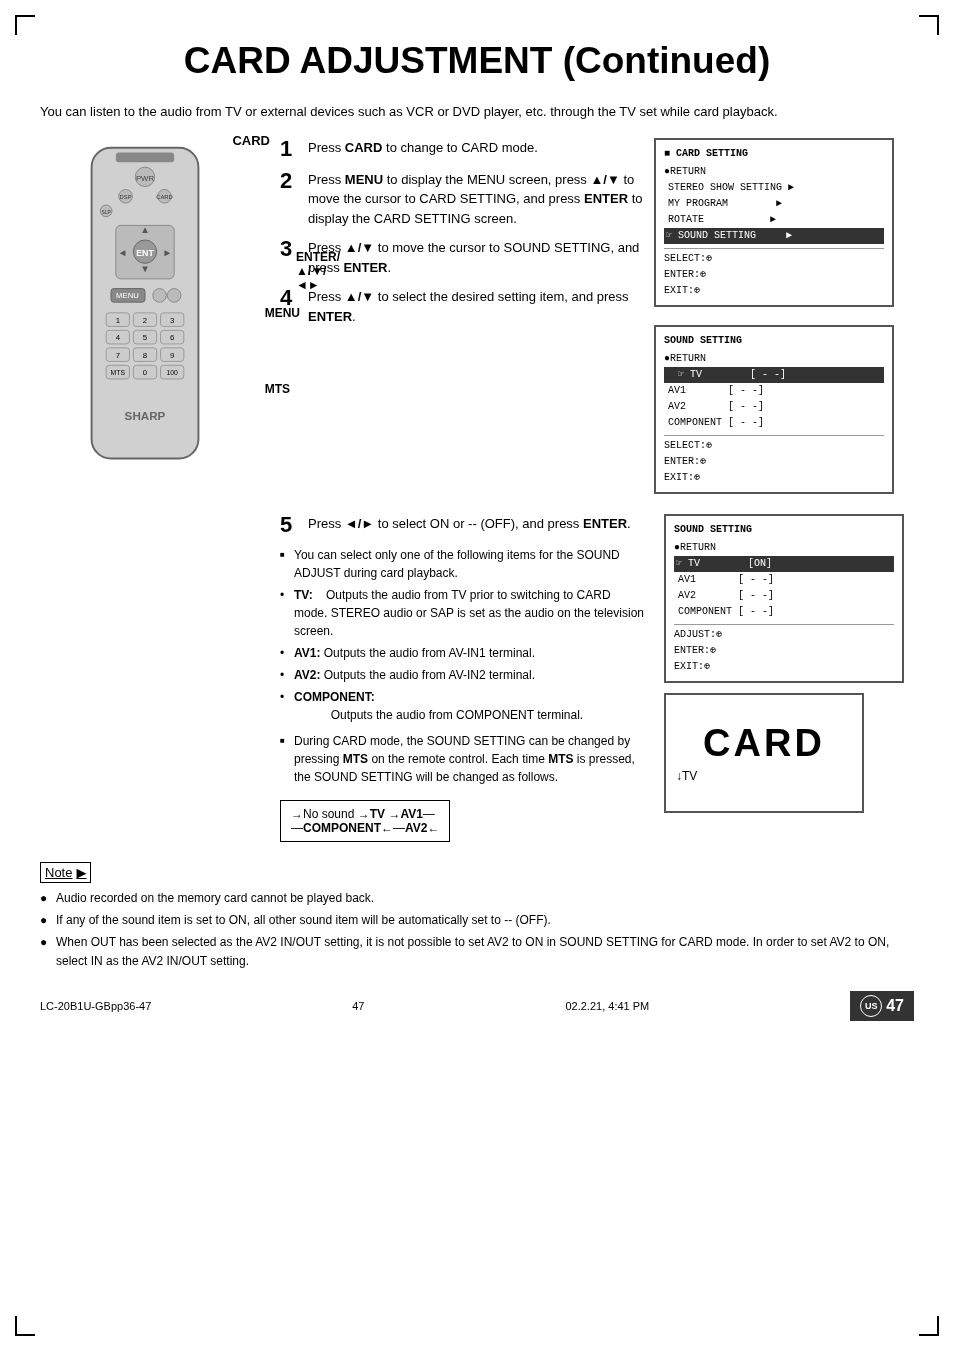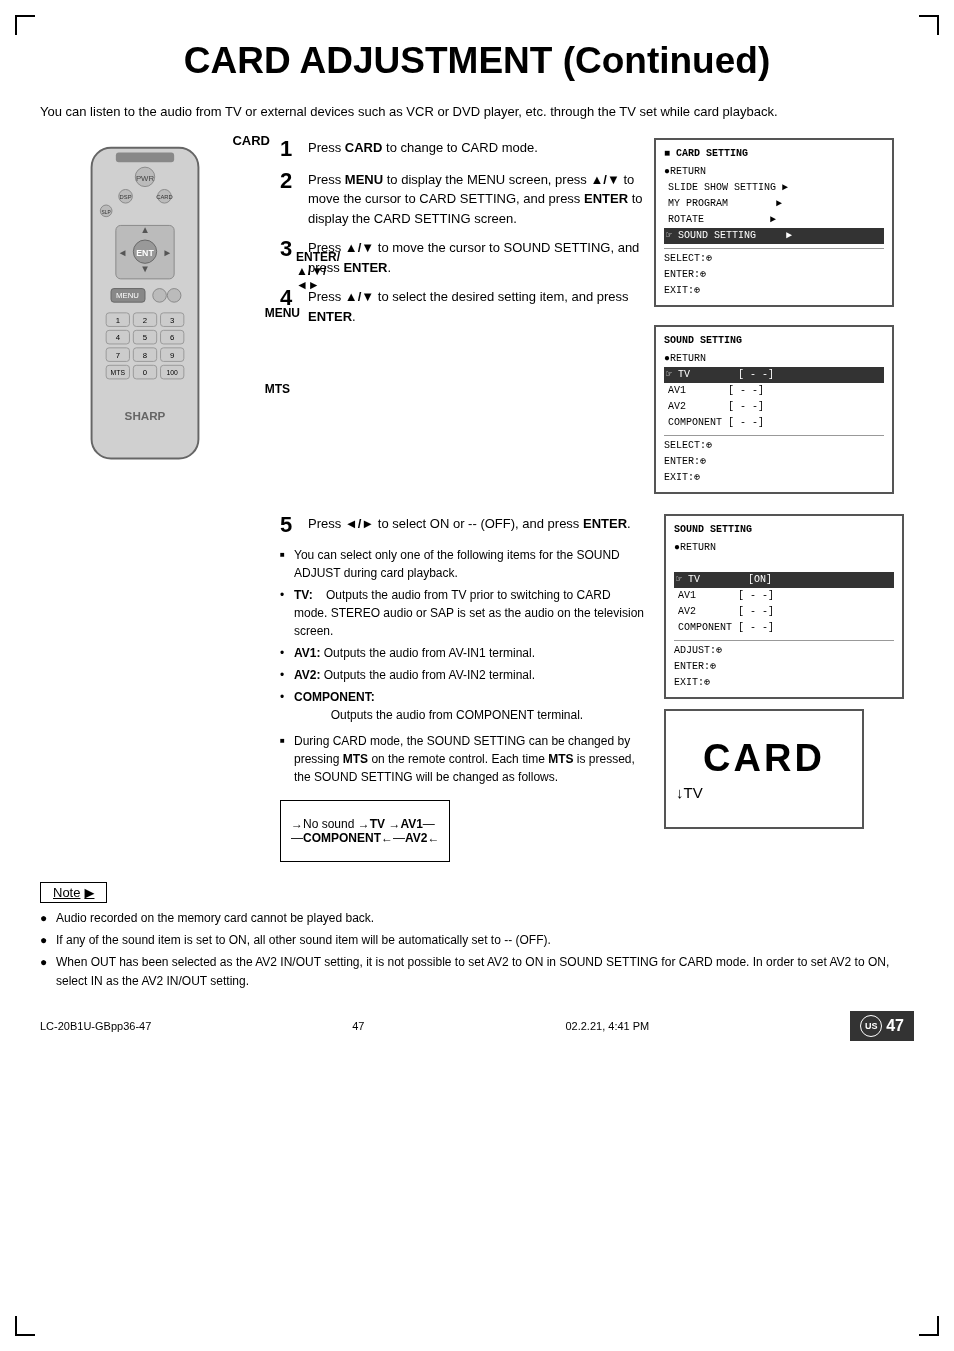--- a/index.html
+++ b/index.html
@@ -176,21 +176,21 @@
     }
     .bullet-list li.dot::before {
       content: '•';
       font-size: 12px;
       top: 0px;
     }
 
     
     .flow-diagram {
       border: 1px solid #000;
-      padding: 16px 10px;
+      padding: 6px 10px;
       display: inline-block;
       margin-top: 8px;
       font-size: 12px;
     }
 
     
     .footer {
       display: flex;
       justify-content: space-between;
       align-items: center;
@@ -328,35 +328,35 @@
             <span class="step-num">4</span>
             <span class="step-text">Press <b>▲/▼</b> to select the desired setting item, and press <b>ENTER</b>.</span>
           </div>
         </div>
 
         <div class="screens-wrapper">
 
           <div class="screen-mockup">
             <div style="font-size:10px; font-weight:bold; margin-bottom:2px;">■ CARD SETTING</div>
             <div style="font-size:10px;">●RETURN</div>
-            <div style="font-size:10px; padding-left:4px;">SLIDE SHOW SETTING ►</div>
+            <div style="font-size:10px; padding-left:4px;">STEREO SHOW SETTING ►</div>
             <div style="font-size:10px; padding-left:4px;">MY PROGRAM &nbsp;&nbsp;&nbsp;&nbsp;&nbsp;&nbsp;&nbsp;►</div>
             <div style="font-size:10px; padding-left:4px;">ROTATE &nbsp;&nbsp;&nbsp;&nbsp;&nbsp;&nbsp;&nbsp;&nbsp;&nbsp;&nbsp;►</div>
             <div style="font-size:10px; background:#333; color:#fff; padding-left:2px;">☞ SOUND SETTING &nbsp;&nbsp;&nbsp;&nbsp;►</div>
             <div class="screen-bar">
               <span>SELECT:⊕</span>
                 <span>ENTER:⊕</span>
                 <span>EXIT:⊕</span>
             </div>
           </div>
 
           <div class="screen-mockup">
             <div style="font-size:10px; font-weight:bold; margin-bottom:2px;">SOUND SETTING</div>
             <div style="font-size:10px;">●RETURN</div>
-            <div style="font-size:10px; background:#333; color:#fff; padding-left:2px;">☞ TV &nbsp;&nbsp;&nbsp;&nbsp;&nbsp;&nbsp;&nbsp;[ - -]</div>
+            <div style="font-size:10px; background:#333; color:#fff; padding-left:14px;">☞ TV &nbsp;&nbsp;&nbsp;&nbsp;&nbsp;&nbsp;&nbsp;[ - -]</div>
             <div style="font-size:10px; padding-left:4px;">AV1 &nbsp;&nbsp;&nbsp;&nbsp;&nbsp;&nbsp;[ - -]</div>
             <div style="font-size:10px; padding-left:4px;">AV2 &nbsp;&nbsp;&nbsp;&nbsp;&nbsp;&nbsp;[ - -]</div>
             <div style="font-size:10px; padding-left:4px;">COMPONENT [ - -]</div>
             <div class="screen-bar">
               <span>SELECT:⊕</span>
                 <span>ENTER:⊕</span>
                 <span>EXIT:⊕</span>
             </div>
           </div>
         </div>
@@ -389,42 +389,42 @@
             <div>→No sound →<b>TV</b> →<b>AV1</b>—</div>
             <div>—<b>COMPONENT</b>←—<b>AV2</b>←</div>
           </div>
         </div>
 
         <div class="step5-right">
 
           <div class="screen-mockup">
             <div style="font-size:10px; font-weight:bold; margin-bottom:2px;">SOUND SETTING</div>
             <div style="font-size:10px;">●RETURN</div>
-            <div style="font-size:10px; background:#333; color:#fff; padding-left:2px;margin-top:16px;">☞ TV &nbsp;&nbsp;&nbsp;&nbsp;&nbsp;&nbsp;&nbsp;[ON]</div>
+            <div style="font-size:10px; background:#333; color:#fff; padding-left:2px;">☞ TV &nbsp;&nbsp;&nbsp;&nbsp;&nbsp;&nbsp;&nbsp;[ON]</div>
             <div style="font-size:10px; padding-left:4px;">AV1 &nbsp;&nbsp;&nbsp;&nbsp;&nbsp;&nbsp;[ - -]</div>
             <div style="font-size:10px; padding-left:4px;">AV2 &nbsp;&nbsp;&nbsp;&nbsp;&nbsp;&nbsp;[ - -]</div>
             <div style="font-size:10px; padding-left:4px;">COMPONENT [ - -]</div>
             <div class="screen-bar">
               <span>ADJUST:⊕</span>
                 <span>ENTER:⊕</span>
                 <span>EXIT:⊕</span>
             </div>
           </div>
 
           <div style="border: 2px solid #555; width:200px; min-height:120px; margin-top:10px; padding:10px; display:flex; flex-direction:column; align-items:center; justify-content:center;">
             <div style="font-size:38px; font-weight:bold; letter-spacing:3px;">CARD</div>
-            <div style="font-size:15px; align-self:flex-start; margin-top:4px;">↓TV</div>
+            <div style="font-size:12px; align-self:flex-start; margin-top:4px;">↓TV</div>
           </div>
         </div>
       </div>
     </div>
   </div>
 
   <div style="margin-top:20px;">
-    <div style="display:inline-flex; align-items:center; border:1px solid #000; padding:2px 12px; margin-bottom:6px;text-decoration:underline;">
+    <div style="display:inline-flex; align-items:center; border:1px solid #000; padding:2px 4px; margin-bottom:6px;text-decoration:underline;">
       <span>Note</span>
       <span style="margin-left:4px;">▶</span>
     </div>
     <ul style="list-style:none; padding:0;">
       <li style="padding-left:16px; position:relative; font-size:12px; line-height:1.6; margin-bottom:3px;">
         <span style="position:absolute; left:0;">●</span>
         Audio recorded on the memory card cannot be played back.
       </li>
       <li style="padding-left:16px; position:relative; font-size:12px; line-height:1.6; margin-bottom:3px;">
         <span style="position:absolute; left:0;">●</span>

